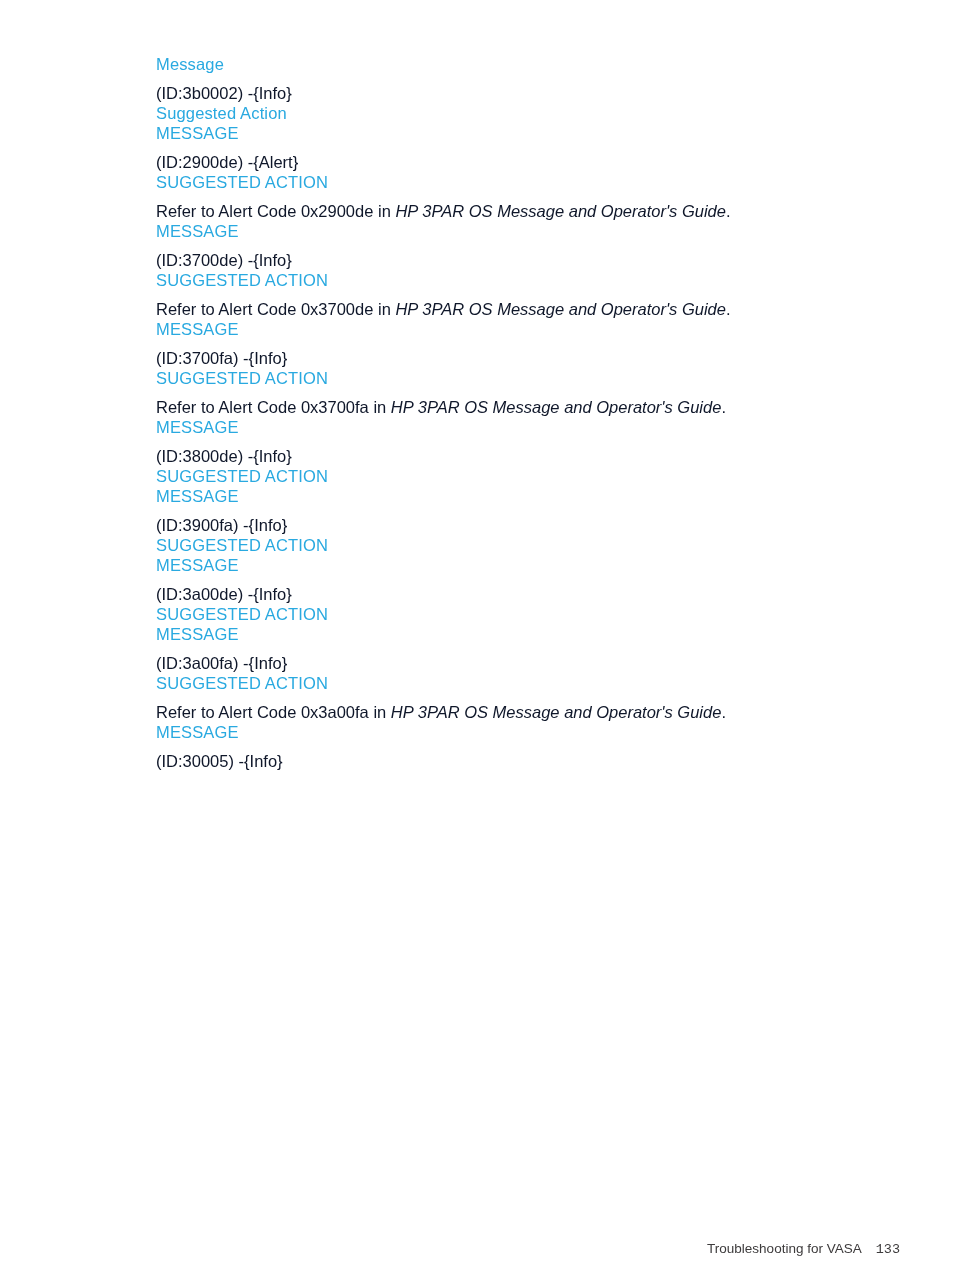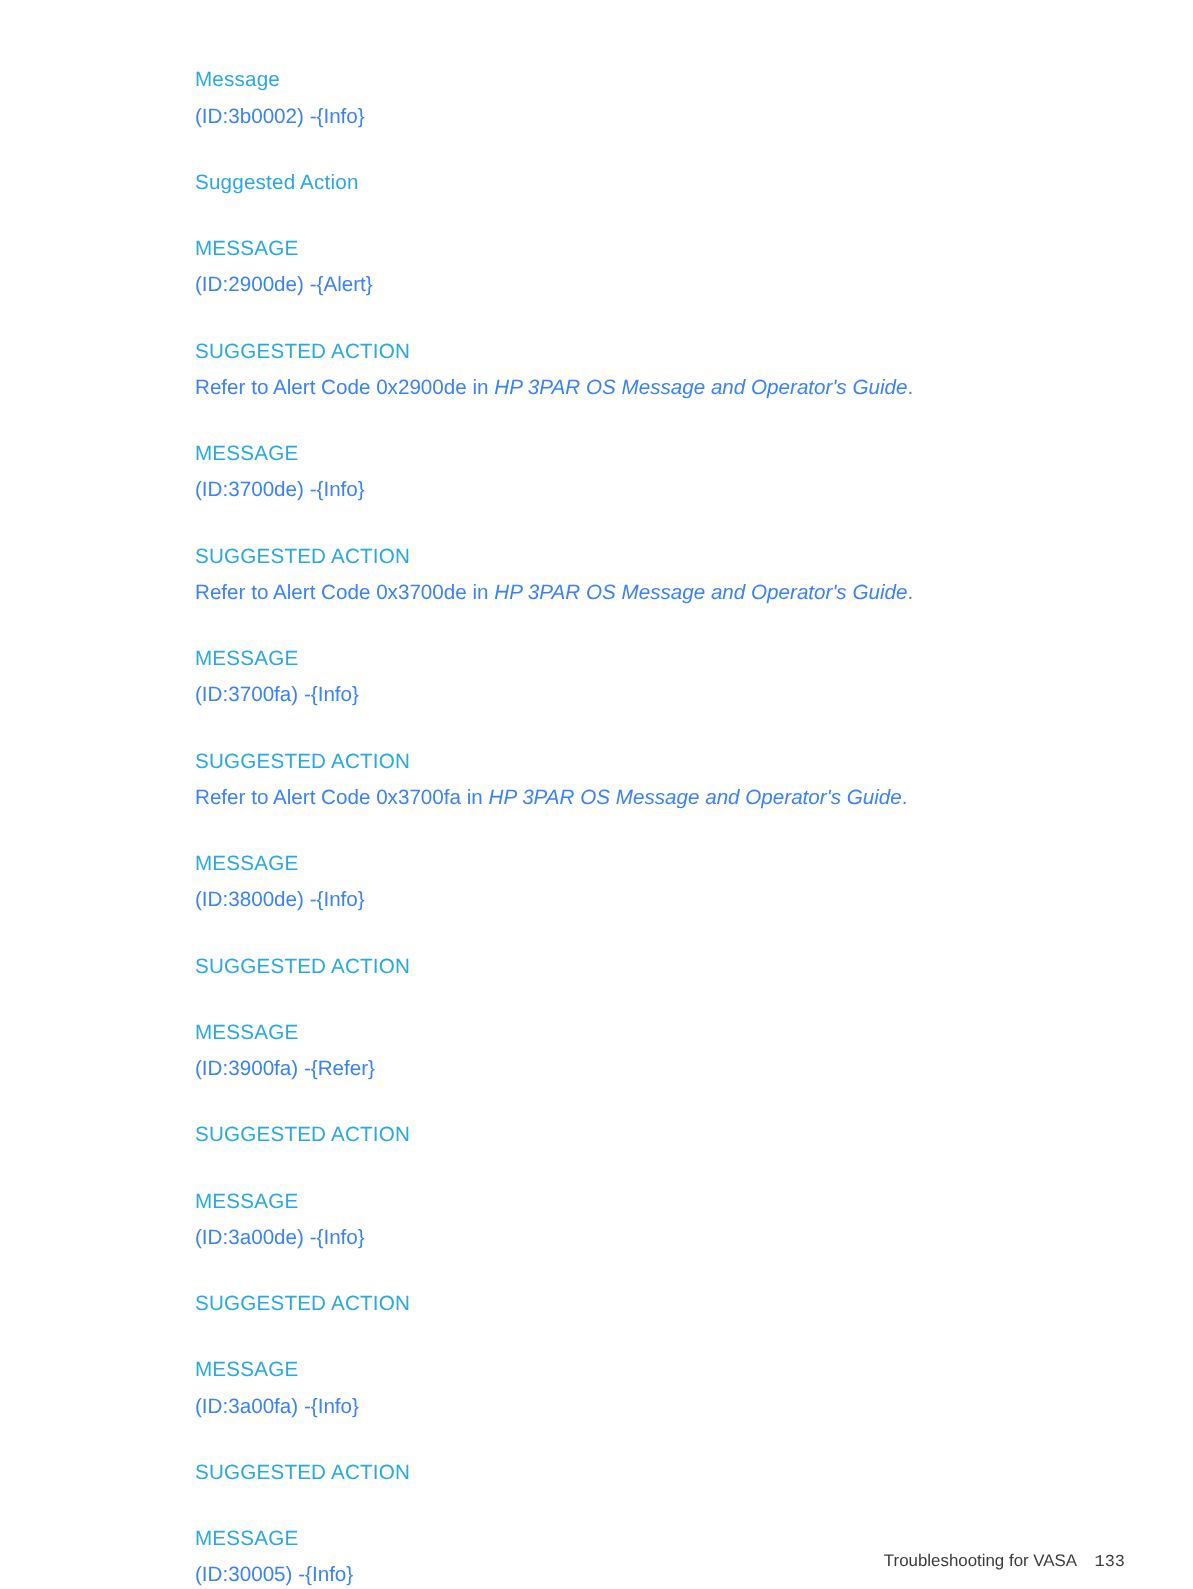--- a/index.html
+++ b/index.html
@@ -39,31 +39,31 @@
     font-size: 16.5px;
     line-height: 20px;
     letter-spacing: 0.15px;
     font-weight: 400;
     margin: 0;
     padding: 0;
     white-space: pre;
   }
 
   .body-line {
-    color: #3b82f6;
+    color: #0f172a;
     font-size: 16.5px;
     line-height: 20px;
     font-weight: 400;
     margin: 9px 0 0 0;
     padding: 0;
     white-space: pre-wrap;
   }
 
   .entry + .entry {
-    margin-top: 33px;
+    margin-top: 0;
   }
 
   .ital {
     font-style: italic;
   }
 
   .footer {
     position: absolute;
     left: 0;
     right: 54px;
@@ -115,38 +115,39 @@
       </div>
       <div class="entry">
         <div class="heading">MESSAGE</div>
         <div class="body-line"><span>(ID:3800de) -{Info}</span><span class="ital"></span><span></span></div>
       </div>
       <div class="entry">
         <div class="heading">SUGGESTED ACTION</div>
       </div>
       <div class="entry">
         <div class="heading">MESSAGE</div>
-        <div class="body-line"><span>(ID:3900fa) -{Refer}</span><span class="ital"></span><span></span></div>
+        <div class="body-line"><span>(ID:3900fa) -{Info}</span><span class="ital"></span><span></span></div>
       </div>
       <div class="entry">
         <div class="heading">SUGGESTED ACTION</div>
       </div>
       <div class="entry">
         <div class="heading">MESSAGE</div>
         <div class="body-line"><span>(ID:3a00de) -{Info}</span><span class="ital"></span><span></span></div>
       </div>
       <div class="entry">
         <div class="heading">SUGGESTED ACTION</div>
       </div>
       <div class="entry">
         <div class="heading">MESSAGE</div>
         <div class="body-line"><span>(ID:3a00fa) -{Info}</span><span class="ital"></span><span></span></div>
       </div>
       <div class="entry">
         <div class="heading">SUGGESTED ACTION</div>
+        <div class="body-line"><span>Refer to Alert Code 0x3a00fa in </span><span class="ital">HP 3PAR OS Message and Operator's Guide</span><span>.</span></div>
       </div>
       <div class="entry">
         <div class="heading">MESSAGE</div>
         <div class="body-line"><span>(ID:30005) -{Info}</span><span class="ital"></span><span></span></div>
       </div>
     </div>
 
   <div class="footer">
     <span class="f-title">Troubleshooting for VASA</span><span class="f-num">133</span>
   </div>

